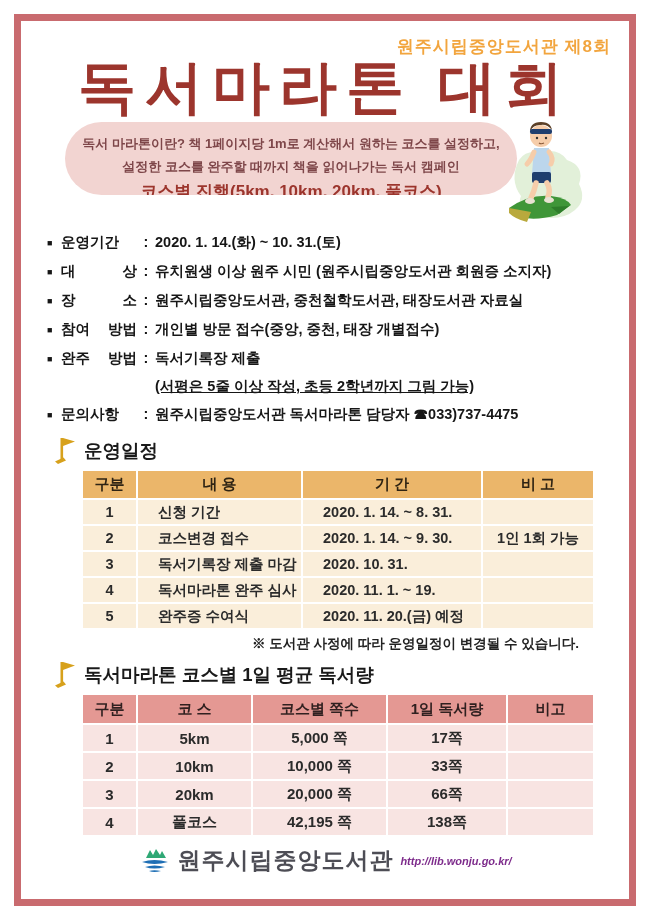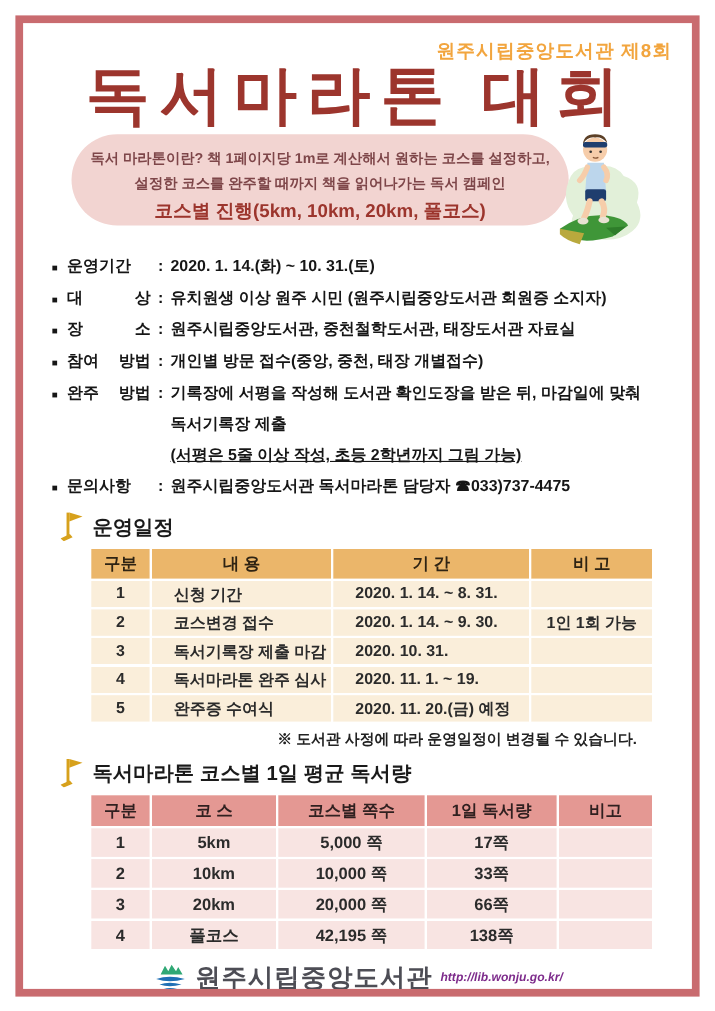--- a/index.html
+++ b/index.html
@@ -23,21 +23,21 @@
     margin-left:12px;
     text-align:right;
   }
   .title {
     color:#9c352d; font-weight:bold; font-size:58px; letter-spacing:9px;
     text-align:center; margin-top:2px; line-height:54px; white-space:nowrap;
   }
   
   .banner-zone { position:relative; height:100px; margin-top:6px; }
   .banner {
-    position:absolute; left:26px; top:2px; width:452px; height:83px;
+    position:absolute; left:26px; top:2px; width:452px; height:73px;
     background:#f2d4d1; border-radius:46px;
     text-align:center; padding-top:10px; overflow:hidden;
   }
   .banner .b12 { color:#7e4649; font-weight:bold; font-size:13px; line-height:23px; white-space:nowrap; }
   .banner .b3  { color:#9c352d; font-weight:bold; font-size:17px; line-height:27px; white-space:nowrap; }
   .runner { position:absolute; right:24px; top:-10px; }
   
   .details { margin:8px 0 0 8px; }
   .drow { display:flex; align-items:flex-start; color:#161616; font-weight:bold; font-size:14.5px; line-height:28px; }
   .drow .bullet { font-size:9px; width:14px; padding-top:1px; }
@@ -129,21 +129,20 @@
       <span class="dlabel">참여 방법</span>
       <span class="dcolon">:</span>
       <span class="dtext">개인별 방문 접수(중앙, 중천, 태장 개별접수)</span>
     </div>
 
     <div class="drow">
       <span class="bullet">■</span>
       <span class="dlabel">완주 방법</span>
       <span class="dcolon">:</span>
       <span class="sub-lines">
-        <div>기록장에 서평을 작성해 도서관 확인도장을 받은 뒤, 마감일에 맞춰</div>
         <div>독서기록장 제출</div>
         <div class="underlined">(서평은 5줄 이상 작성, 초등 2학년까지 그림 가능)</div>
       </span>
     </div>
 
     <div class="drow">
       <span class="bullet">■</span>
       <span class="dlabel">문의사항</span>
       <span class="dcolon">:</span>
       <span class="dtext">원주시립중앙도서관 독서마라톤 담당자 ☎033)737-4475</span>

